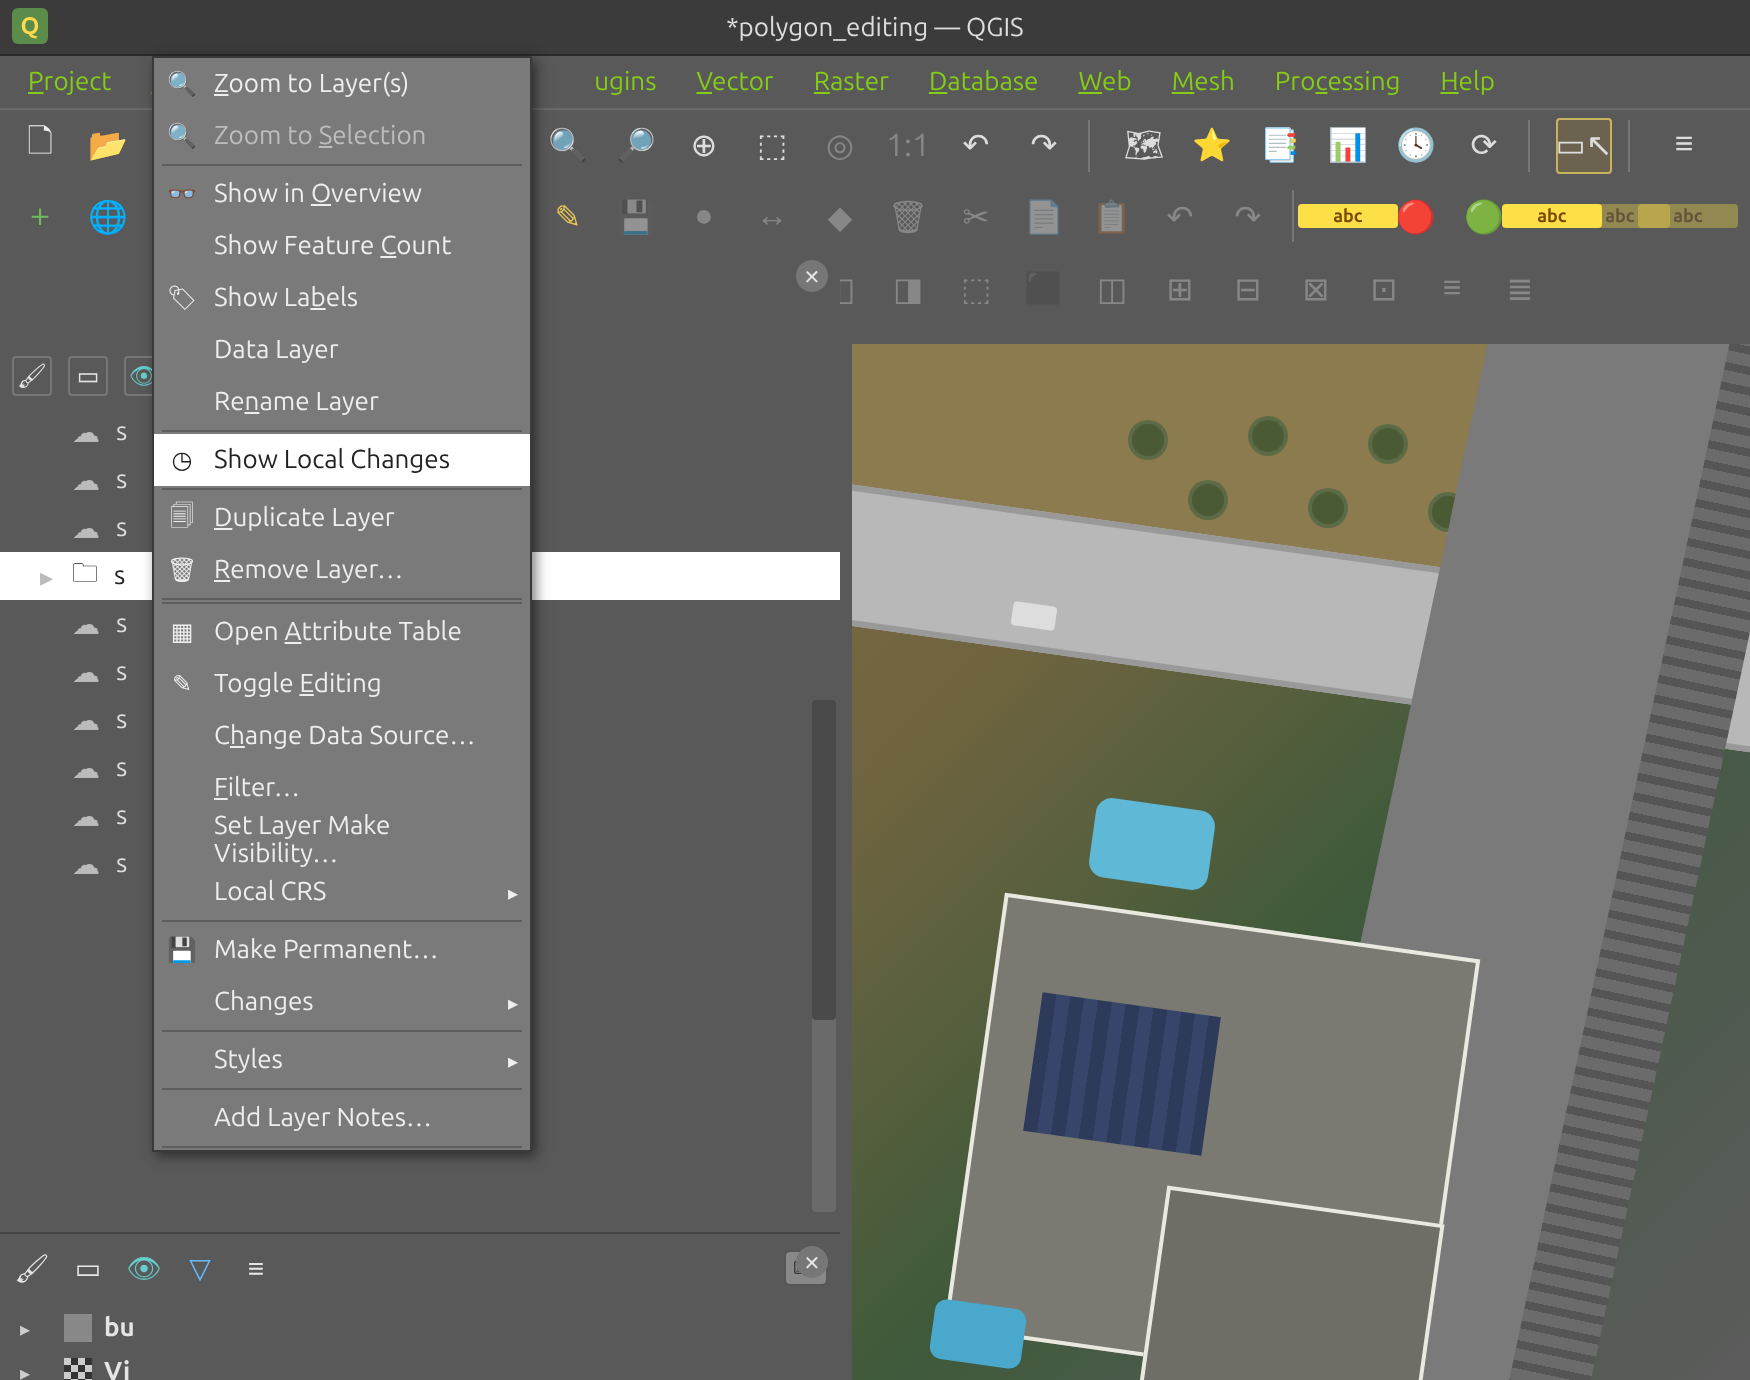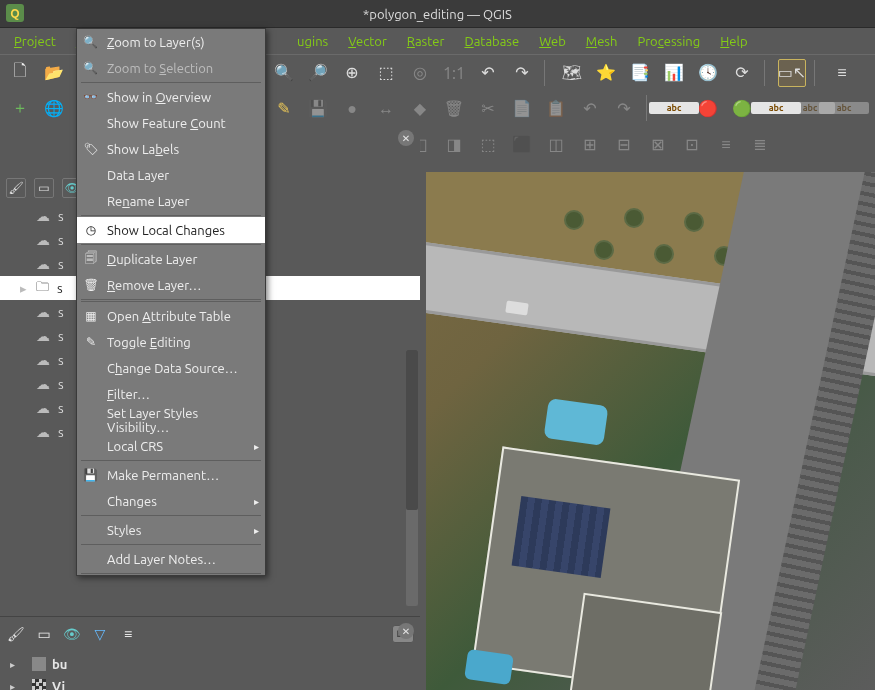--- a/index.html
+++ b/index.html
@@ -55,21 +55,21 @@
   .context-menu .mi u{text-decoration:underline;}
   .context-menu .mi.disabled{ color:#bdbdbd;}
   .context-menu .mi.highlight{ background:#fff; color:#222;}
   .context-menu .msep{ height:1px; background:#5e5e5e; margin:1px 4px;}
   .context-menu .mi .icon{ position:absolute; left:6px; width:16px; text-align:center; font-size:12px;}
   .context-menu .mi .sub{ position:absolute; right:6px; font-size:10px;}
   .kbd-icon{ width:22px;height:18px;background:#888;border:1px solid #555;border-radius:3px;display:inline-flex;align-items:center;justify-content:center;font-size:9px;color:#333;}
   
   .ic-new{color:#eee;} .ic-open{color:#e7b84a;} .ic-plus{color:#6dbb5c;} .ic-globe{color:#ffd34d;}
   .ic-green{color:#2ea36b;} .ic-gear{color:#ccc;}
-  .ic-pencil{color:#e8c557;} .ic-abc{font-size:9px;background:#e5e5e5;color:#7a4a00;padding:1px 18px;border-radius:2px;font-weight:bold;}
+  .ic-pencil{color:#e8c557;} .ic-abc{font-size:9px;background:#fde047;color:#7a4a00;padding:1px 18px;border-radius:2px;font-weight:bold;}
 </style>
 </head>
 <body>
 
 <div class="titlebar">
   <span class="logo"></span>
   <span>*polygon_editing — QGIS</span>
 </div>
 
 <div class="menubar">
@@ -327,21 +327,21 @@
       <span class="icon">✎</span>
       <span>Toggle <u>E</u>diting</span>
     </div>
   <div class="mi">
       <span>C<u>h</u>ange Data Source…</span>
     </div>
   <div class="mi">
       <span><u>F</u>ilter…</span>
     </div>
   <div class="mi">
-      <span>Set Layer Styles Visibility…</span>
+      <span>Set Layer Make Visibility…</span>
     </div>
   <div class="mi">
       <span>Local CRS</span>
       <span class="sub">▸</span>
     </div>
   <div class="msep"></div>
   <div class="mi">
       <span class="icon">💾</span>
       <span>Make Permanent…</span>
     </div>

